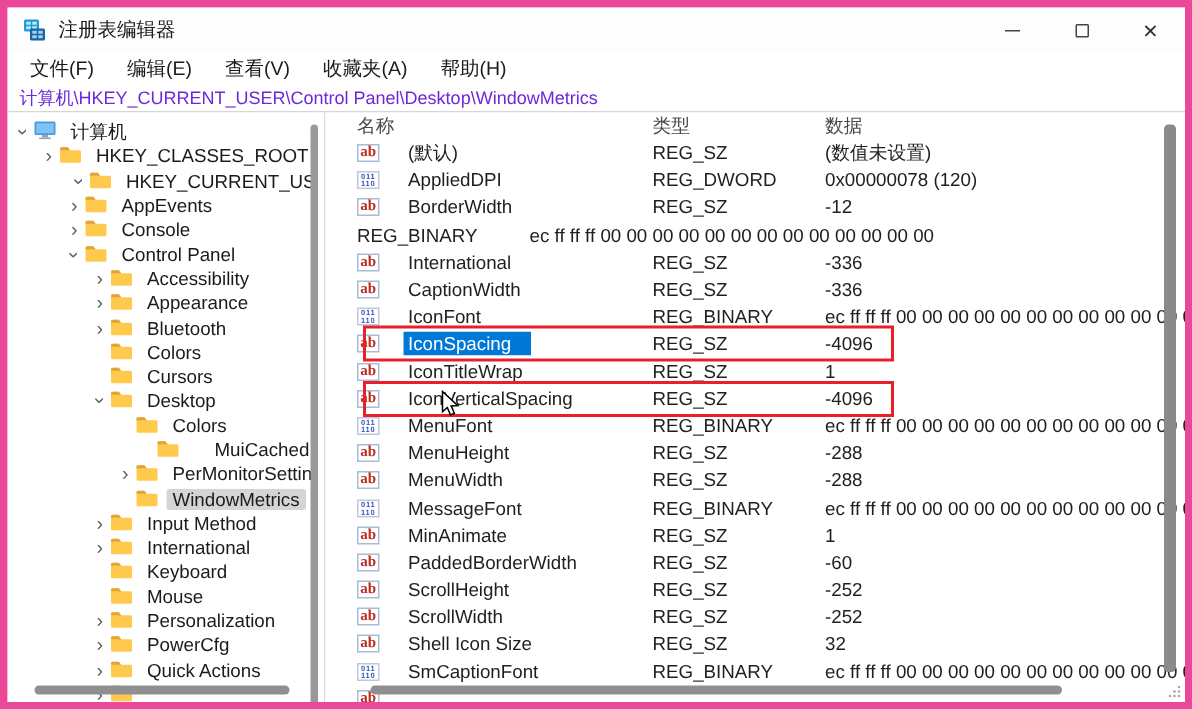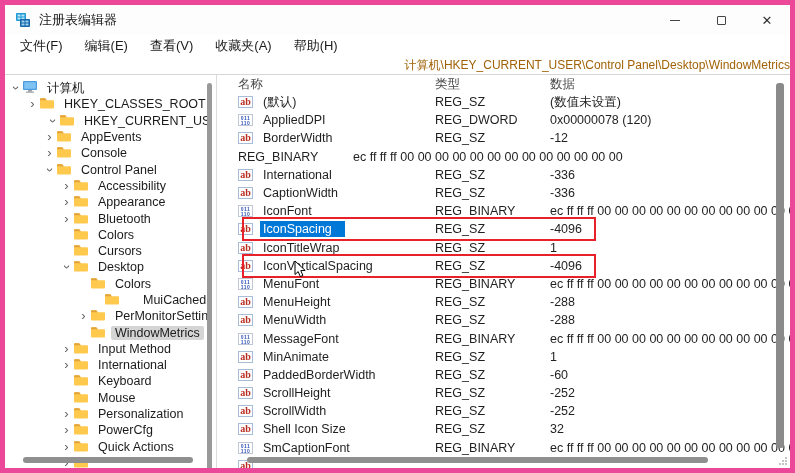--- a/index.html
+++ b/index.html
@@ -15,40 +15,40 @@
   .title-text { font-size:13px; color:#191919; }
   .win-controls { margin-left:auto; display:flex; height:100%; }
   .win-btn { width:46px; height:100%; display:flex; align-items:center; justify-content:center; color:#333; }
   .glyph-min { width:10px; height:1px; background:#444; }
   .glyph-max { width:9px; height:9px; border:1px solid #444; border-radius:1px; }
   .glyph-close { font-size:13px; color:#333; line-height:1; }
   
   .menubar { height:22px; display:flex; align-items:center; padding-left:4px; background:#fff; }
   .menu-item { font-size:13px; padding:2px 11px; color:#1b1b1b; }
   
-  .addressbar { height:18px; display:flex; align-items:center; padding-left:8px; font-size:12px; color:#a16207; border-bottom:1px solid #d6d6d6; background:#fff; white-space:nowrap;justify-content:flex-end; }
+  .addressbar { height:18px; display:flex; align-items:center; padding-left:8px; font-size:12px; color:#6d28d9; border-bottom:1px solid #d6d6d6; background:#fff; white-space:nowrap; }
   
   .main { position:absolute; top:70px; left:0; right:0; bottom:0; display:flex; }
   .tree-panel { position:relative; width:212px; border-right:1px solid #dcdcdc; overflow:hidden; background:#fff; }
   .tree-items { position:absolute; top:5px; left:0; right:8px; }
   .tree-row { height:16.3px; display:flex; align-items:center; white-space:nowrap; overflow:hidden; font-size:12.5px; }
   .chev { width:13px; flex:0 0 auto; text-align:center; color:#5f5f5f; font-size:13px; line-height:10px; display:inline-block; }
   .chev.exp { transform:rotate(90deg); }
   .t-icon { width:16px; height:13px; flex:0 0 auto; margin-right:5px; }
   .t-label { padding:0 4px; border-radius:2px; }
   .t-label.sel-gray { background:#d5d5d5; }
   
   .list-panel { position:relative; flex:1; overflow:hidden; background:#fff; }
   .lv-header { display:flex; height:18px; align-items:center; padding-left:21px; font-size:12.5px; color:#494949; }
   .col-name { width:197px; flex:0 0 auto; display:flex; align-items:center; overflow:hidden; }
   .col-type { width:115px; flex:0 0 auto; overflow:hidden; }
   .col-data { flex:1; overflow:hidden; }
   .lv-rows { position:absolute; top:18px; left:0; right:0; bottom:0; }
   .lv-row { position:relative; display:flex; align-items:center; height:18.2px; padding-left:21px; font-size:12.5px; white-space:nowrap; color:#1f1f1f; }
-  .v-icon { width:15px; height:12px; flex:0 0 auto; margin-right:7px; position:relative; top:0px; }
+  .v-icon { width:15px; height:12px; flex:0 0 auto; margin-right:16px; position:relative; top:0px; }
   .ic-sz { border:1px solid #a8bcd8; background:#fff; color:#b92d21; font-family:"Liberation Serif","DejaVu Serif",serif; font-weight:bold; font-size:10px; line-height:9px; text-align:center; }
   .ic-bin { border:1px solid #c0c8d8; background:#fff; color:#3355bb; font-size:5px; line-height:5px; font-weight:bold; text-align:center; letter-spacing:0.5px; padding-top:1px; }
   .nm { padding:1px 3px; }
   .nm.sel-blue { background:#0078d7; color:#fff; padding:1px 13px 1px 3px; }
   .redbox { position:absolute; left:25px; top:-3px; width:354px; height:24px; border:2px solid #e8202a; pointer-events:none; z-index:5; }
   
   .vscroll { position:absolute; background:#999; border-radius:3px; }
   .hscroll { position:absolute; background:#8f8f8f; border-radius:3px; }
   .tree-vscroll { right:4px; top:8px; width:5px; height:400px; }
   .list-vscroll { right:6px; top:8px; width:8px; height:365px; background:#8a8a8a; }

